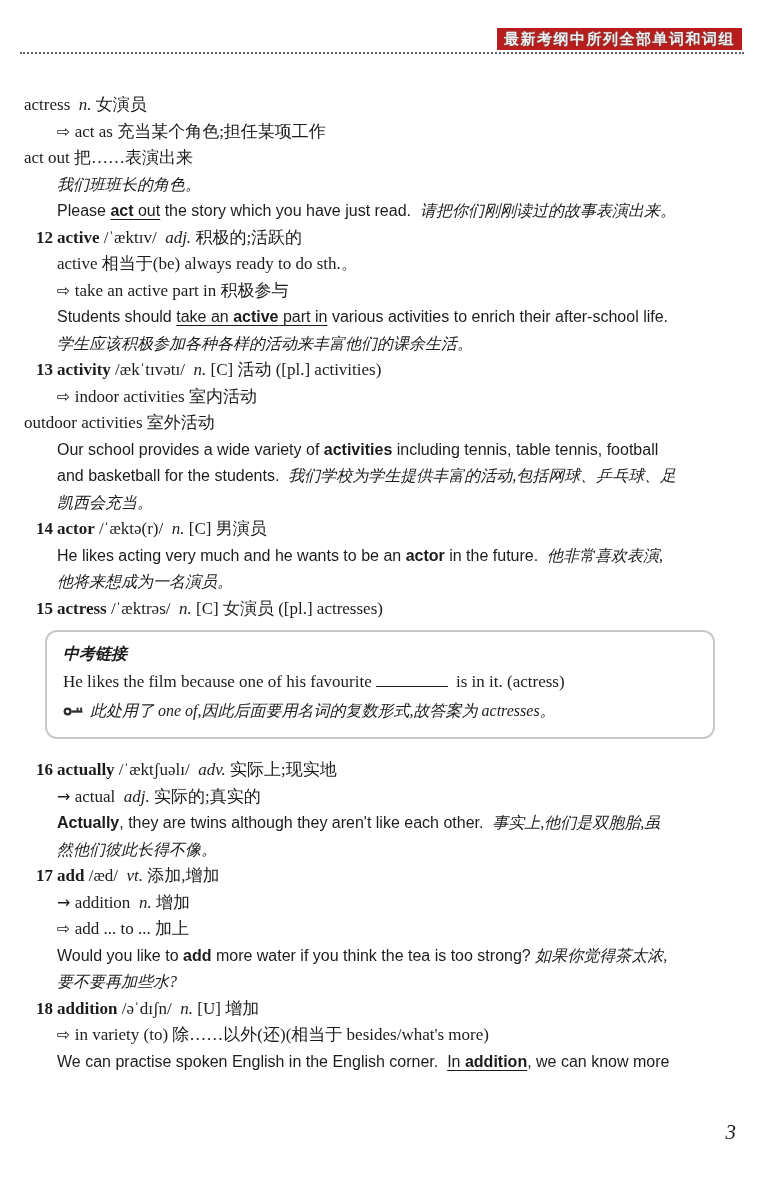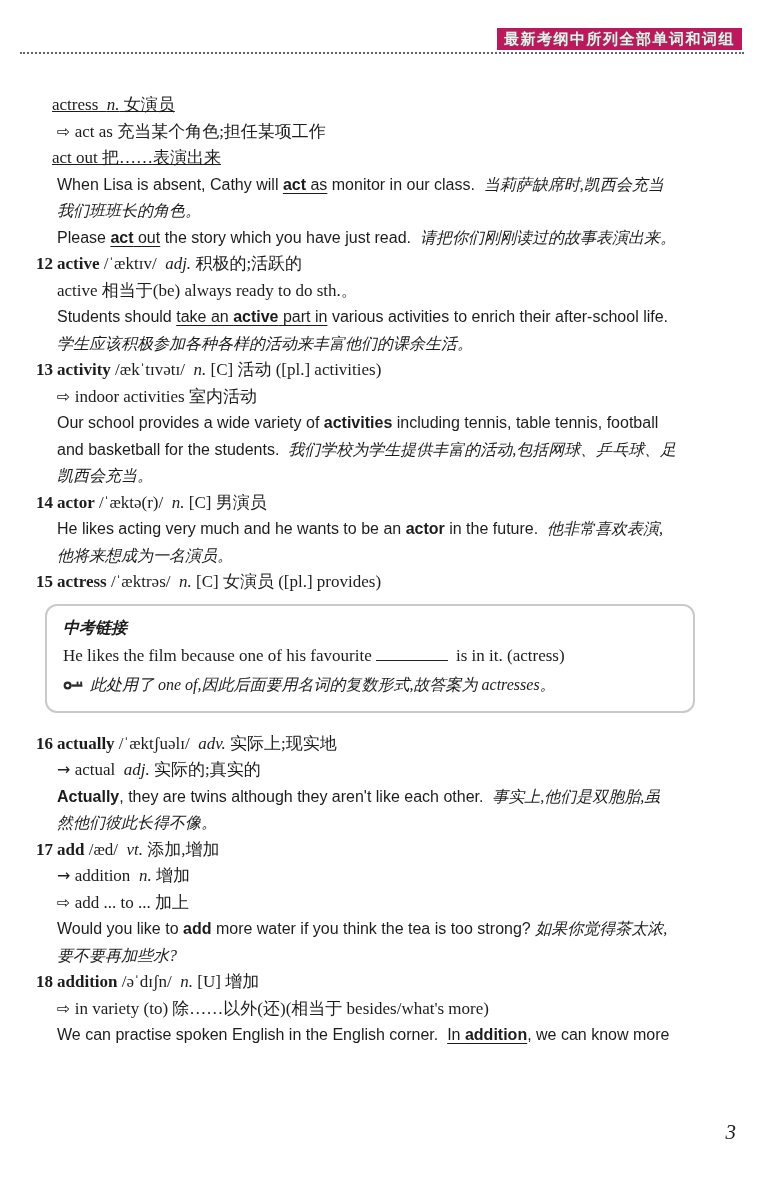--- a/index.html
+++ b/index.html
@@ -3,48 +3,48 @@
 <meta charset="utf-8">
 <style>
   html,body{margin:0;padding:0;}
   body{
     width:780px;height:1181px;background:#ffffff;position:relative;
     overflow:hidden;color:#1c1c1c;
     font-family:"Liberation Serif",serif;
   }
   .badge{
     position:absolute;top:28px;right:38px;height:22px;line-height:22px;
-    padding:0 7px;background:#be185d;color:#ededed;font-weight:bold;
+    padding:0 7px;background:#b91c1c;color:#ededed;font-weight:bold;
     font-size:15px;letter-spacing:1.5px;text-shadow:0 0 2px #5f5f5f;
     font-family:"Liberation Sans",sans-serif;
   }
   .dotted{
     position:absolute;top:52px;left:20px;right:36px;height:0;
     border-top:2px dotted #4a4a4a;opacity:.85;
   }
   .content{position:absolute;top:92px;left:0;width:780px;}
   .ln{
     position:relative;padding-left:57px;line-height:26.5px;min-height:26.5px;
     white-space:pre;font-size:17px;
   }
-  .ln.sub{padding-left:52px;text-decoration:underline;}
+  .ln.sub{padding-left:24px;}
   .ln.sent{font-family:"Liberation Sans",sans-serif;font-size:16px;}
   .num{
     position:absolute;left:36px;top:0;font-weight:bold;font-size:17px;
     font-family:"Liberation Serif",serif;
   }
   .b{font-weight:bold;}
   .i{font-style:italic;}
   .u{text-decoration:underline;text-underline-offset:3px;}
   .zh{font-style:italic;font-family:"Liberation Serif",serif;font-size:16px;}
   .arrow{font-family:"DejaVu Sans",sans-serif;font-size:16px;}
   .exam-box{
     margin:8px 0 18px 45px;width:618px;
     border:2px solid #c9c9c9;border-radius:12px;
-    padding:8px 12px 10px 16px;background:#fff;
+    padding:8px 32px 10px 16px;background:#fff;
   }
   .box-title{font-weight:bold;font-size:16px;font-style:italic;line-height:27px;}
   .box-q{font-size:17px;line-height:30px;white-space:pre;}
   .blank{
     display:inline-block;width:72px;height:1em;
     border-bottom:1.5px solid #222;margin:0 4px;vertical-align:baseline;
   }
   .box-note{font-size:16px;line-height:28px;white-space:pre;}
   .box-note .cn{font-style:italic;}
   .key{display:inline-block;vertical-align:-2px;margin-right:6px;}
@@ -57,40 +57,41 @@
 <body>
 
 <div class="badge">最新考纲中所列全部单词和词组</div>
 <div class="dotted"></div>
 
 <div class="content">
 
   <div class="ln sub"><span>actress  </span><span class="i">n.</span><span> 女演员</span></div>
   <div class="ln"><span class="arrow">⇨</span><span> act as 充当某个角色;担任某项工作</span></div>
   <div class="ln sub"><span>act out 把……表演出来</span></div>
-  <div class="ln sent"><span>When Lisa is absent, Cathy will </span><span class="b u">act</span><span class="u"> as</span><span> monitor in our class.  </span><span class="zh">当莉萨缺席时,凯西会充当</span></div>
   <div class="ln sent"><span class="zh">我们班班长的角色。</span></div>
   <div class="ln sent"><span>Please </span><span class="b u">act</span><span class="u"> out</span><span> the story which you have just read.  </span><span class="zh">请把你们刚刚读过的故事表演出来。</span></div>
 
   <div class="ln"><span class="num">12</span><span class="b">active</span><span> /ˈæktɪv/  </span><span class="i">adj.</span><span> 积极的;活跃的</span></div>
   <div class="ln"><span>active 相当于(be) always ready to do sth.。</span></div>
+  <div class="ln"><span class="arrow">⇨</span><span> take an active part in 积极参与</span></div>
   <div class="ln sent"><span>Students should </span><span class="u">take an </span><span class="b u">active</span><span class="u"> part in</span><span> various activities to enrich their after-school life.</span></div>
   <div class="ln sent"><span class="zh">学生应该积极参加各种各样的活动来丰富他们的课余生活。</span></div>
 
   <div class="ln"><span class="num">13</span><span class="b">activity</span><span> /ækˈtɪvətɪ/  </span><span class="i">n.</span><span> [C] 活动 ([pl.] activities)</span></div>
   <div class="ln"><span class="arrow">⇨</span><span> indoor activities 室内活动</span></div>
+  <div class="ln sub"><span>outdoor activities 室外活动</span></div>
   <div class="ln sent"><span>Our school provides a wide variety of </span><span class="b">activities</span><span> including tennis, table tennis, football</span></div>
   <div class="ln sent"><span>and basketball for the students.  </span><span class="zh">我们学校为学生提供丰富的活动,包括网球、乒乓球、足</span></div>
   <div class="ln sent"><span class="zh">凯西会充当。</span></div>
 
   <div class="ln"><span class="num">14</span><span class="b">actor</span><span> /ˈæktə(r)/  </span><span class="i">n.</span><span> [C] 男演员</span></div>
   <div class="ln sent"><span>He likes acting very much and he wants to be an </span><span class="b">actor</span><span> in the future.  </span><span class="zh">他非常喜欢表演,</span></div>
   <div class="ln sent"><span class="zh">他将来想成为一名演员。</span></div>
 
-  <div class="ln"><span class="num">15</span><span class="b">actress</span><span> /ˈæktrəs/  </span><span class="i">n.</span><span> [C] 女演员 ([pl.] provides)</span></div>
+  <div class="ln"><span class="num">15</span><span class="b">actress</span><span> /ˈæktrəs/  </span><span class="i">n.</span><span> [C] 女演员 ([pl.] actresses)</span></div>
 
   <div class="exam-box">
     <div class="box-title">中考链接</div>
     <div class="box-q"><span>He likes the film because one of his favourite</span><span class="blank"></span><span> is in it. (actress)</span></div>
     <div class="box-note"><span class="key"><svg width="21" height="13" viewBox="0 0 21 13">
             <circle cx="4.6" cy="6.5" r="4" fill="#2c2c2c"></circle>
             <circle cx="4.6" cy="6.5" r="1.7" fill="#ffffff"></circle>
             <rect x="8.4" y="5.4" width="11" height="2.3" fill="#2c2c2c"></rect>
             <rect x="13.6" y="2.6" width="1.9" height="3.2" fill="#2c2c2c"></rect>
             <rect x="17.2" y="2.6" width="1.9" height="3.2" fill="#2c2c2c"></rect>

